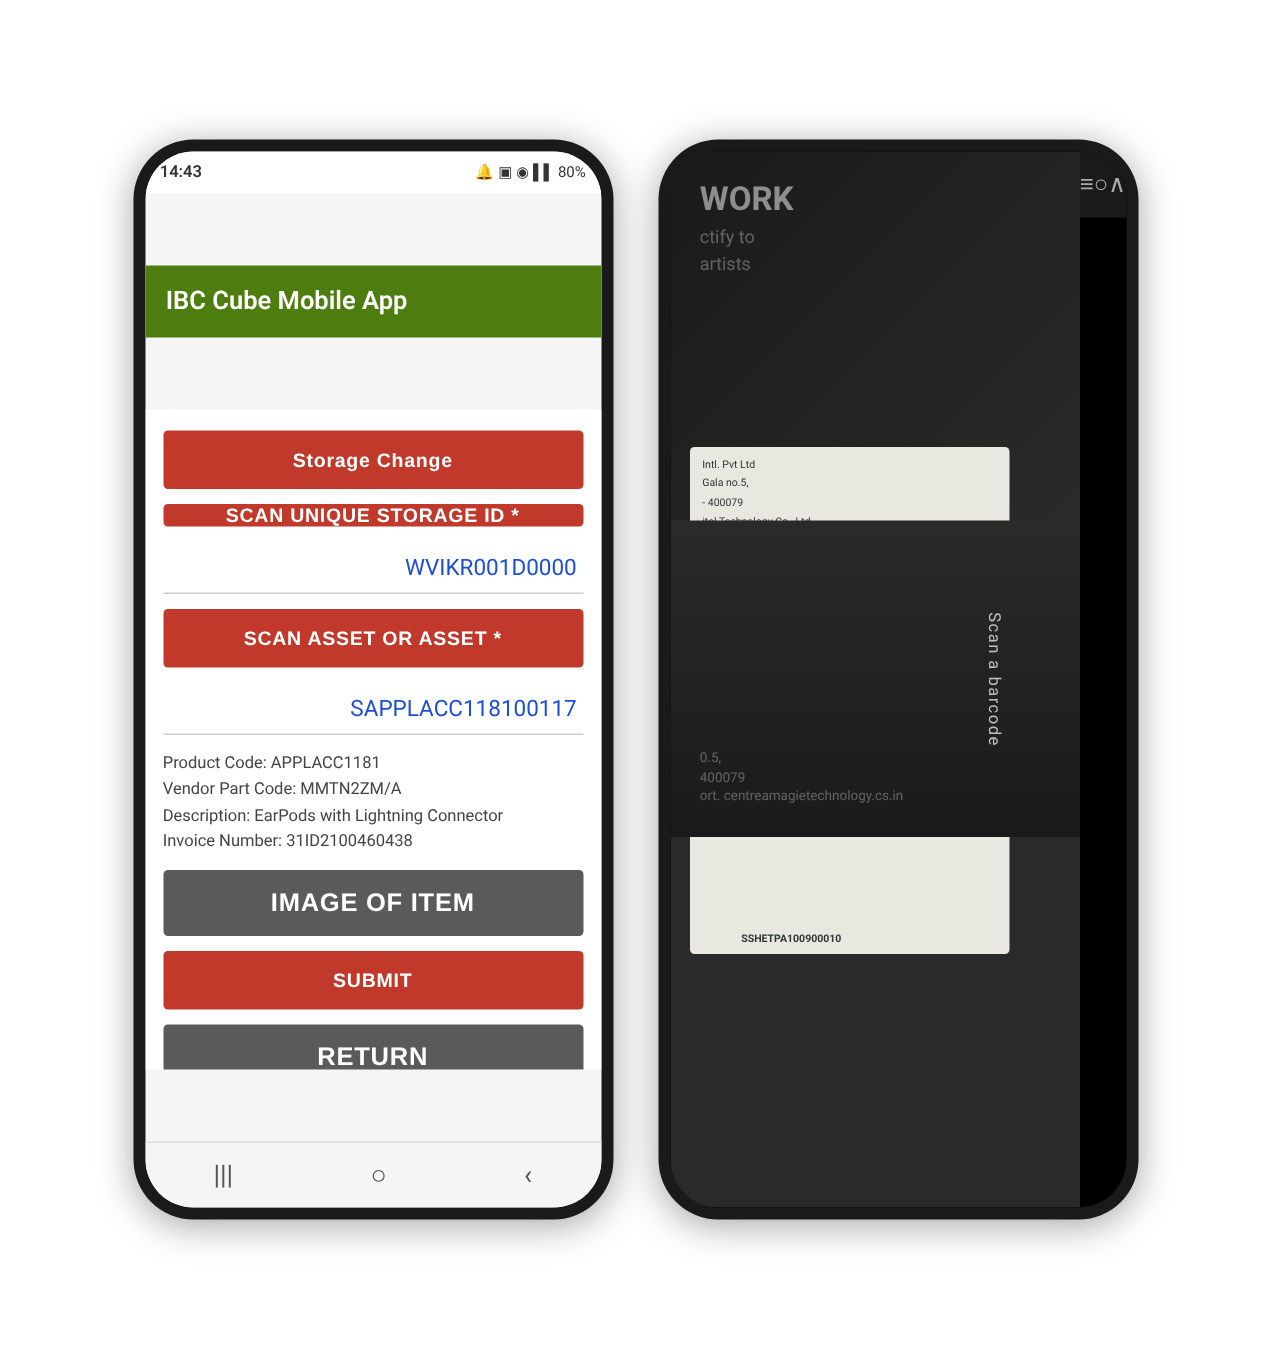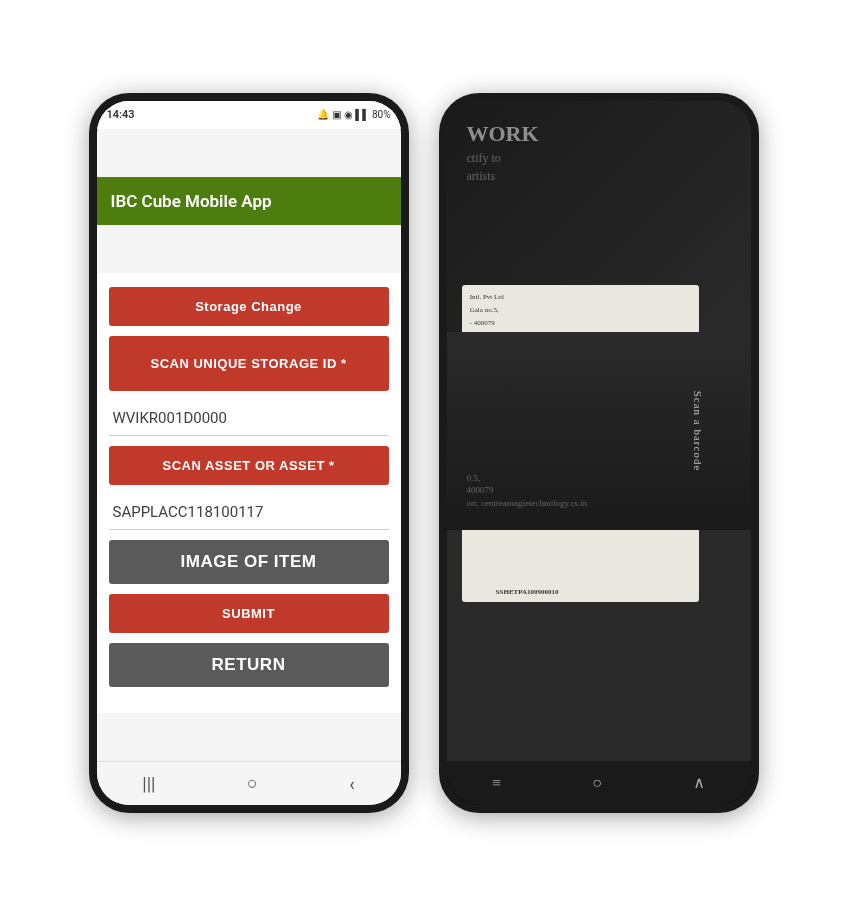--- a/index.html
+++ b/index.html
@@ -88,21 +88,21 @@
       font-weight: 700;
       letter-spacing: 0.5px;
       border-radius: 3px;
       cursor: pointer;
       width: 100%;
     }
     .btn-red-outline {
       background: #c0392b;
       color: #fff;
       border: none;
-      padding: 20px 8px;
+      padding: 0 8px;
       text-align: center;
       font-size: 13px;
       font-weight: 700;
       letter-spacing: 0.5px;
       border-radius: 3px;
       cursor: pointer;
       width: 100%;
     }
     .btn-gray {
       background: #5a5a5a;
@@ -116,22 +116,23 @@
       border-radius: 3px;
       cursor: pointer;
       width: 100%;
     }
 
     
     .field-value {
       border-bottom: 1px solid #ccc;
       padding: 8px 4px;
       font-size: 15px;
-      color: #404040;
+      color: #1d4ed8;
       background: transparent;
+      text-align: right;
     }
 
     .product-info {
       font-size: 11px;
       color: #444;
       line-height: 1.6;
     }
 
     
     .bottom-nav {
@@ -153,22 +154,21 @@
       width: 320px;
       height: 720px;
     }
     .phone-right .screen {
       position: absolute;
       top: 8px; left: 8px; right: 8px; bottom: 8px;
       border-radius: 32px;
       background: #000;
       overflow: hidden;
       display: flex;
-      flex-direction: column;
-      font-family: Liberation Serif, serif;
+      flex-direction: row;
     }
 
     
     .camera-view {
       flex: 1;
       position: relative;
       overflow: hidden;
       background: #1a1a1a;
     }
 
@@ -312,20 +312,26 @@
       <button class="btn-red">Storage Change</button>
 
       <button class="btn-red-outline">SCAN UNIQUE STORAGE ID *</button>
 
       <div class="field-value">WVIKR001D0000</div>
 
       <button class="btn-red">SCAN ASSET OR ASSET *</button>
 
       <div class="field-value">SAPPLACC118100117</div>
 
+      <div class="product-info">
+        <div>Product Code: APPLACC1181</div>
+        <div>Vendor Part Code: MMTN2ZM/A</div>
+        <div>Description: EarPods with Lightning Connector</div>
+        <div>Invoice Number: 31ID2100460438</div>
+      </div>
 
       <button class="btn-gray">IMAGE OF ITEM</button>
 
       <button class="btn-red">SUBMIT</button>
 
       <button class="btn-gray">RETURN</button>
 
     </div>
 
     <div class="bottom-nav">

